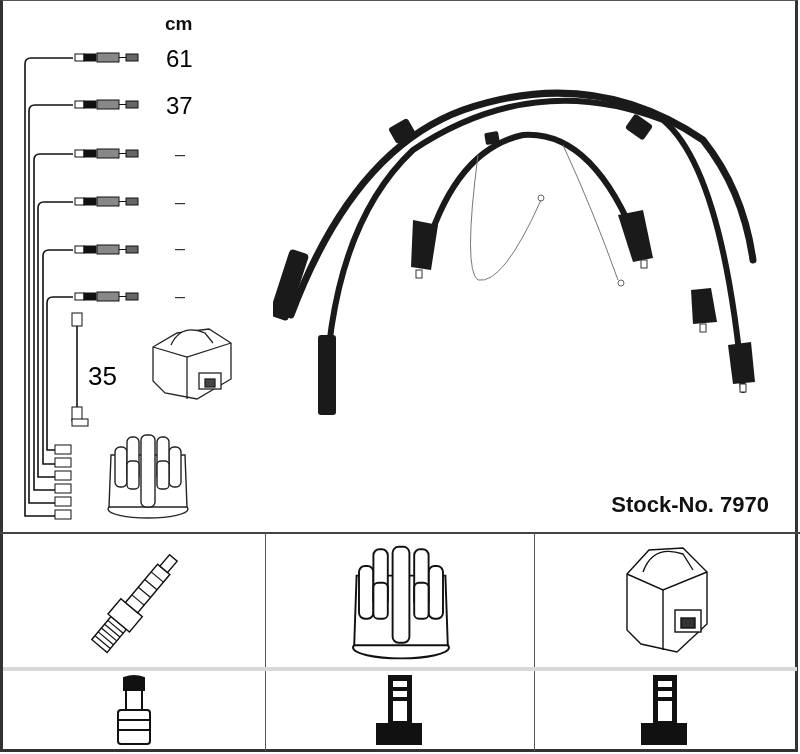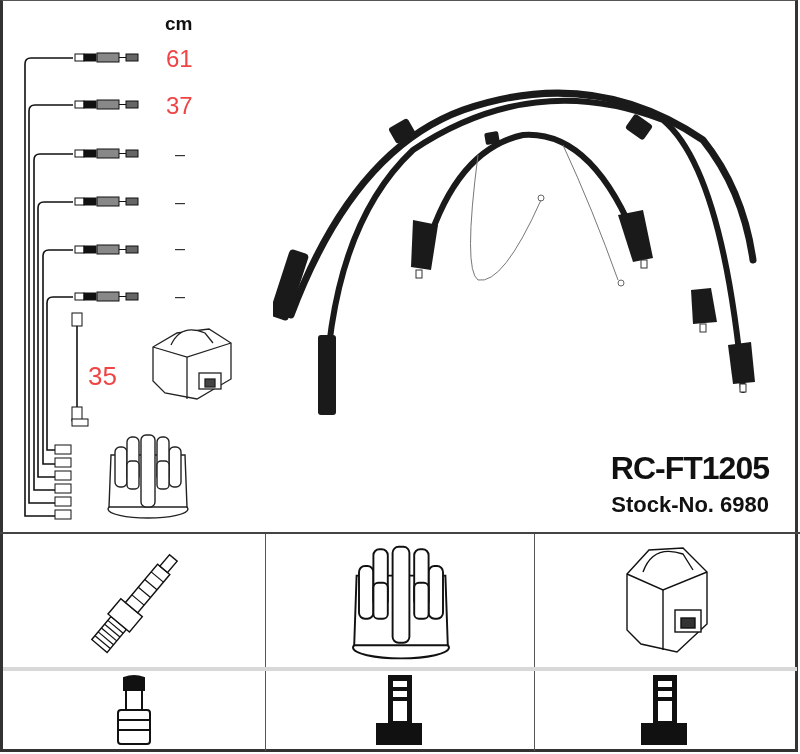--- a/index.html
+++ b/index.html
@@ -5,21 +5,21 @@
   html,body{margin:0;padding:0;background:#fff;}
   body{width:800px;height:754px;position:relative;overflow:hidden;font-family:"Liberation Sans",sans-serif;color:#111;}
   .frame{position:absolute;left:0;top:0;width:798px;height:752px;border-left:3px solid #333;border-right:3px solid #333;border-top:1px solid #555;border-bottom:3px solid #333;box-sizing:border-box;}
   .top-panel{position:absolute;left:3px;top:1px;width:794px;height:531px;border-radius:24px;}
   .hdivider{position:absolute;left:0;top:532px;width:800px;height:2px;background:#444;}
   .grid{position:absolute;left:3px;top:534px;width:794px;height:217px;}
   .cell{position:absolute;box-sizing:border-box;}
   .vline{position:absolute;top:534px;width:1px;height:217px;background:#555;}
   .rowline{position:absolute;left:3px;top:667px;width:794px;height:4px;background:#d8d8d8;}
   .unit{position:absolute;left:162px;top:12px;font-size:19px;font-weight:bold;}
-  .len{position:absolute;left:163px;font-size:24px;color:#ef4444;}
+  .len{position:absolute;left:163px;font-size:24px;color:#000000;}
   .dash{position:absolute;left:172px;font-size:18px;color:#333;}
   .pn{position:absolute;right:28px;top:449px;font-size:32px;font-weight:bold;letter-spacing:-1px;}
   .stock{position:absolute;right:28px;top:491px;font-size:22px;font-weight:bold;}
   svg{position:absolute;}
 </style>
 </head>
 <body>
 
 <div class="frame"></div>
 
@@ -119,22 +119,21 @@
       <rect x="212" y="72" width="14" height="12" rx="2" transform="rotate(-10 219 78)"></rect>
     </g>
     <g fill="#fff" stroke="#333" stroke-width="1">
       <rect x="143" y="210" width="6" height="8"></rect>
       <rect x="368" y="200" width="6" height="8"></rect>
       <rect x="427" y="264" width="6" height="8"></rect>
       <rect x="467" y="324" width="6" height="8"></rect>
     </g>
   </svg>
 
-  <div class="pn">RC-FT1205</div>
-  <div class="stock">Stock-No. 6980</div>
+  <div class="stock">Stock-No. 7970</div>
 </div>
 
 <div class="hdivider"></div>
 <div class="vline" style="left:265px"></div>
 <div class="vline" style="left:534px"></div>
 <div class="rowline"></div>
 
 <div class="grid">
 
   <div class="cell" style="left:0;top:0;width:262px;height:133px">

